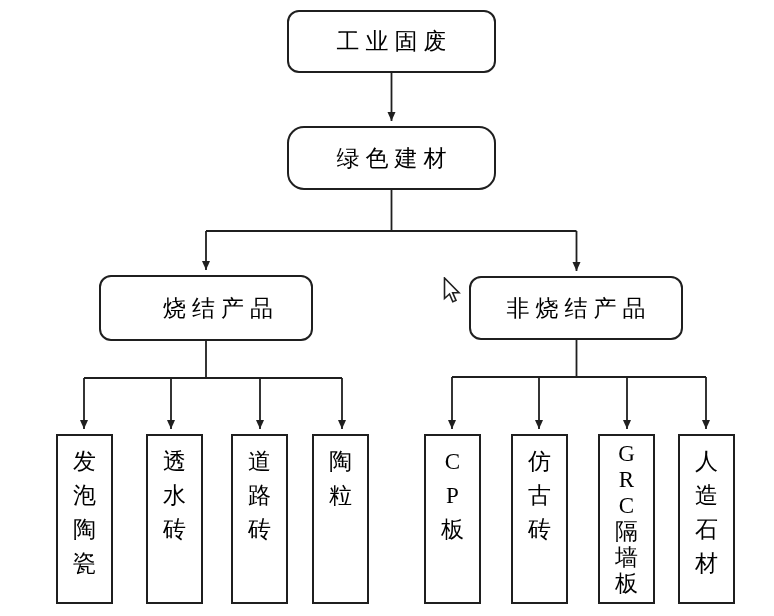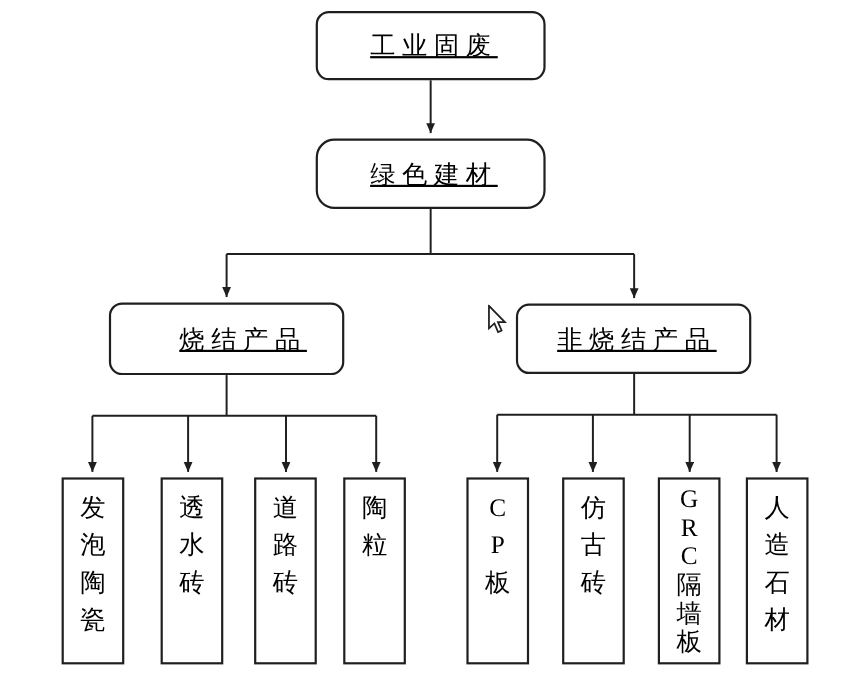--- a/index.html
+++ b/index.html
@@ -34,21 +34,20 @@
     border: 2px solid var(--border);
     border-radius: 12px;
     background: var(--bg);
     display: flex;
     align-items: center;
     justify-content: center;
     font-size: 23px;
     letter-spacing: 6px;
     text-indent: 6px;
     white-space: nowrap;
-    text-decoration: underline;
   }
   .node-root   { left: 287px; top: 10px;  width: 209px; height: 63px; }
   .node-level2 { left: 287px; top: 126px; width: 209px; height: 64px; border-radius: 17px; }
   .node-branch-left  { left: 99px;  top: 275px; width: 214px; height: 66px; padding-left: 24px; }
   .node-branch-right { left: 469px; top: 276px; width: 214px; height: 64px; }
   .leaf {
     position: absolute;
     box-sizing: border-box;
     top: 434px;
     width: 57px;

